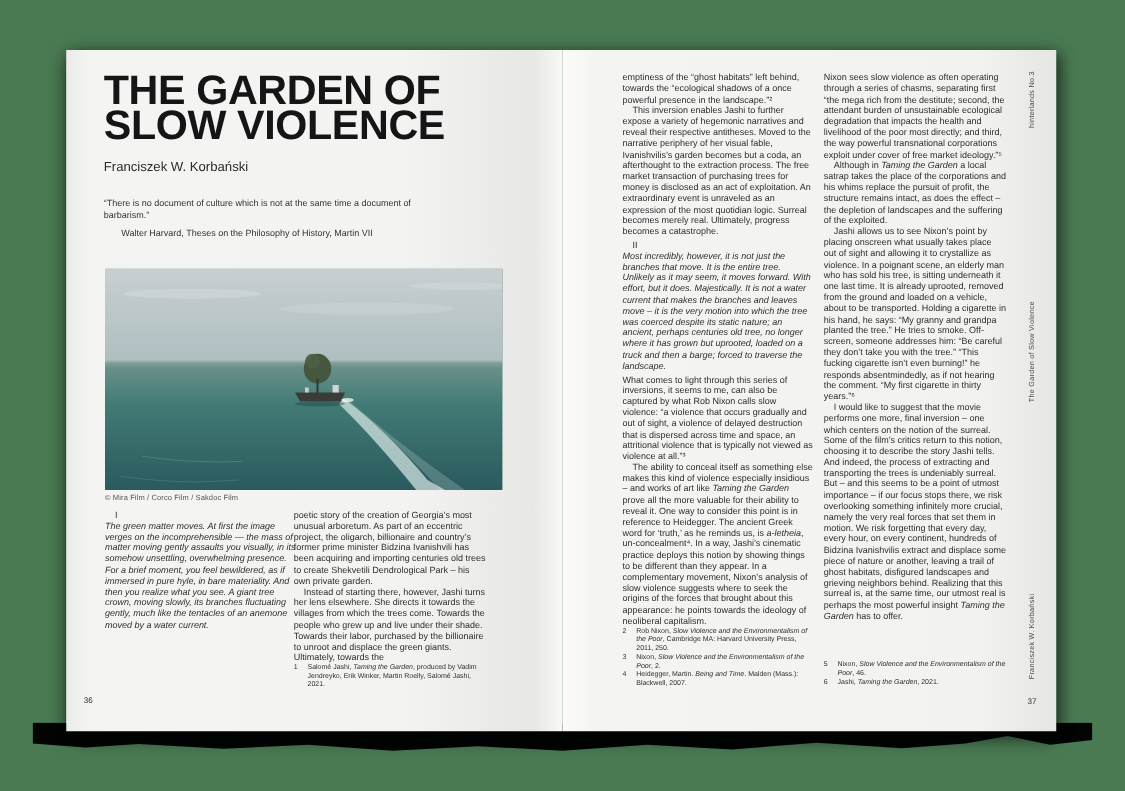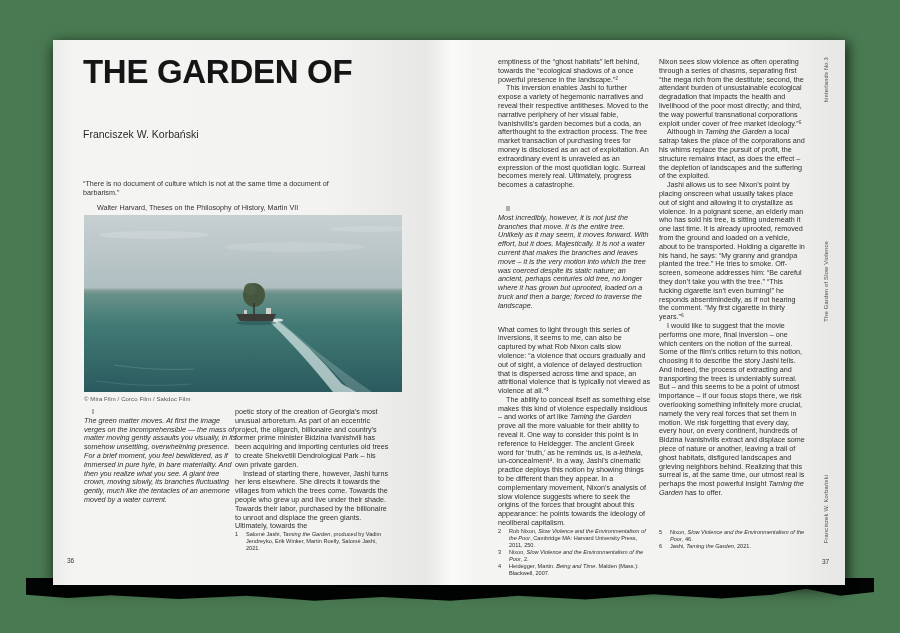--- a/index.html
+++ b/index.html
@@ -25,32 +25,32 @@
     background:linear-gradient(to right,#ebebea 0%,#f4f4f3 5%,#f3f3f2 68%,#e7e7e6 94%,#f8f8f7 100%);
   }
   .page-right{
     width:395px;
     background:linear-gradient(to right,#fbfbfa 0%,#f4f4f3 7%,#f2f2f1 84%,#e6e6e5 99%);
   }
   .title{position:absolute;left:30px;top:18px;margin:0;font-size:33px;line-height:28px;
     font-weight:700;letter-spacing:-0.3px;color:#151515;}
   .title .tl{display:block;}
   .author{position:absolute;left:30px;top:88px;font-size:10.5px;color:#2a2a2a;}
-  .epigraph{position:absolute;left:30px;top:139px;width:250px;font-size:7.2px;line-height:9px;color:#333;}
+  .epigraph{position:absolute;left:30px;top:118px;width:250px;font-size:7.2px;line-height:9px;color:#333;}
   .epigraph .attrib{margin-top:6px;padding-left:14px;}
   .photo{position:absolute;left:31px;top:175px;width:318px;height:177px;margin:0;overflow:hidden;background:#6f8f8c;}
   .photo svg{display:block;width:100%;height:100%;}
   .caption{position:absolute;left:31px;top:356px;font-size:6px;color:#555;letter-spacing:0.1px;}
   .col{position:absolute;font-size:7.2px;line-height:8.8px;color:#2e2e2e;display:flex;flex-direction:column;}
   .col-l1{left:31px;top:368px;width:154px;}
   .col-l2{left:182px;top:368px;width:154px;height:139px;}
   .col-r1{left:48px;top:18px;width:153px;height:492px;}
   .col-r2{left:209px;top:18px;width:146px;height:492px;}
   .p{margin:0;}
-  .p.gap{margin-top:15px;}
+  .p.gap{margin-top:2px;}
   .p.indent{text-indent:8px;}
   .p.italic{font-style:italic;}
   .p .em{font-style:italic;}
   .rnum{padding-left:8px;}
   .fnotes{margin-top:auto;}
   .fn{display:flex;font-size:5.6px;line-height:7px;color:#2f2f2f;}
   .fn-n{width:11px;flex:0 0 11px;}
   .fn-t{flex:1;}
   .fn-t .em{font-style:italic;}
   .pagenum{position:absolute;font-size:6.5px;color:#333;}
@@ -66,20 +66,21 @@
 <body>
 
 <div class="stage">
   <div class="shadow-band"></div>
 
   <div class="spread">
 
     <section class="page page-left">
       <h1 class="title">
         <span class="tl">THE GARDEN OF</span>
+        <span class="tl">SLOW VIOLENCE</span>
       </h1>
 
       <div class="author">Franciszek W. Korbański</div>
 
       <div class="epigraph">
         <div class="quote">“There is no document of culture which is not at the same time a document of barbarism.”</div>
         <div class="attrib"><span>Walter Harvard, </span><span class="em">Theses on the Philosophy of History</span><span>, Martin VII</span></div>
       </div>
 
       <figure class="photo">

